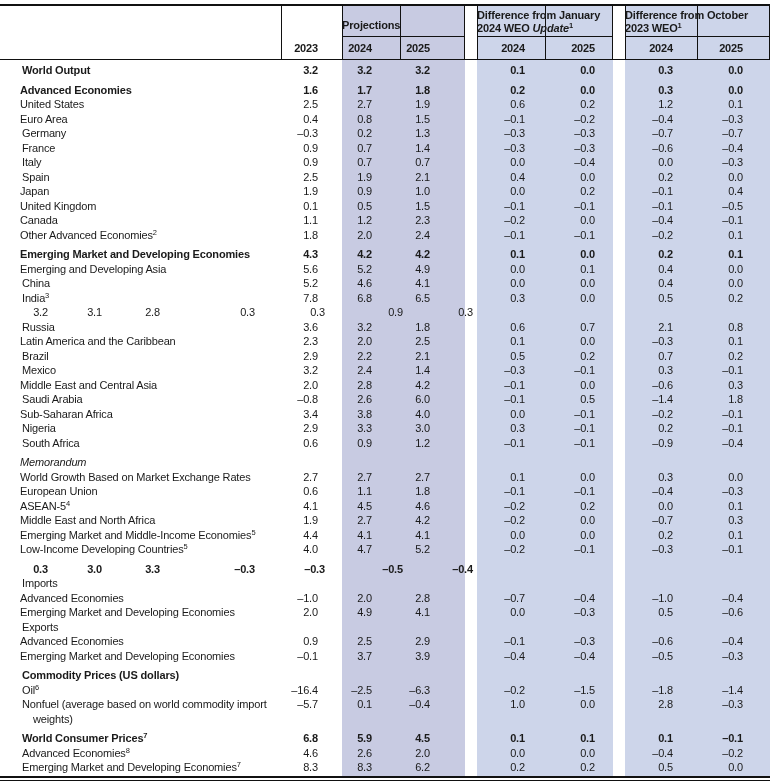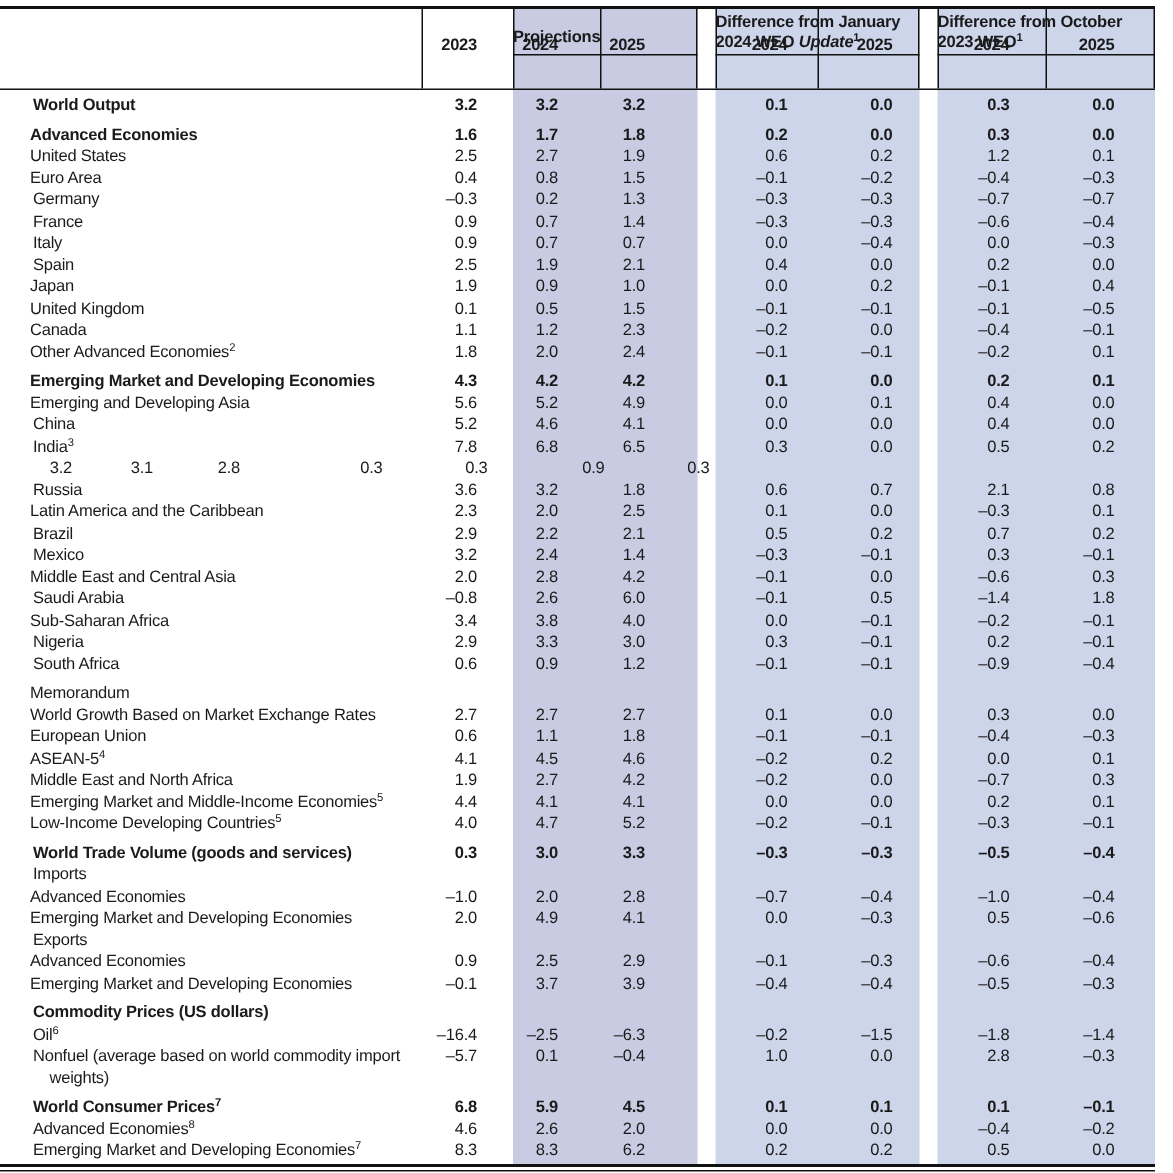--- a/index.html
+++ b/index.html
@@ -30,35 +30,35 @@
   .htitle{position:absolute;z-index:3;text-align:left;font-weight:700;line-height:12.5px;}
   .htitle.proj{left:342px;width:131px;top:19px;}
   .htitle.d1{left:477px;width:136px;top:9px;}
   .htitle.d2{left:625px;width:168px;top:9px;}
   sup{font-size:7.5px;letter-spacing:0;vertical-align:4px;line-height:0;}
 
   
   .row{display:flex;align-items:flex-start;line-height:14.5px;position:relative;z-index:3;}
   .row.spacer{margin-top:5px;}
   .row.bold .lbl,.row.bold .cell{font-weight:700;}
-  .row.italic .lbl{}
+  .row.italic .lbl{font-style:italic;}
   .lbl{flex:0 0 270px;box-sizing:border-box;padding-left:22px;}
   .row.ind1 .lbl{padding-left:20px;}
   .row.ind2 .lbl{}
   .lbl2{line-height:14.5px;padding-left:11px;}
   .cell{box-sizing:border-box;text-align:right;white-space:nowrap;}
   .c0{flex:0 0 72px;padding-right:24px;}
   .c1{flex:0 0 58px;padding-right:28px;}
   .c2{flex:0 0 58px;padding-right:28px;}
   .c3{flex:0 0 68px;margin-left:19px;padding-right:20px;}
   .c4{flex:0 0 68px;padding-right:18px;}
   .c5{flex:0 0 72px;margin-left:12px;padding-right:24px;}
   .c6{flex:0 0 73px;padding-right:27px;}
 
-  .yearrow{position:absolute;left:0;top:23px;width:770px;font-weight:700;z-index:3;}
+  .yearrow{position:absolute;left:0;top:41px;width:770px;font-weight:700;z-index:3;}
   .body{position:absolute;left:0;top:63px;width:770px;z-index:3;}
 </style>
 </head>
 <body>
 
 <div class="page" style="--projbg: #c8cbe2; --diffbg: #cdd5ea; --txt: #1a1a1a;">
   <div class="tbl">
 
     <div class="strip proj"></div>
     <div class="strip d1"></div>
@@ -430,21 +430,20 @@
     <div class="lbl"><span class="lt">Low-Income Developing Countries</span><sup class="ls">5</sup></div>
     <div class="cell c0">4.0</div>
     <div class="cell c1">4.7</div>
     <div class="cell c2">5.2</div>
     <div class="cell c3">–0.2</div>
     <div class="cell c4">–0.1</div>
     <div class="cell c5">–0.3</div>
     <div class="cell c6">–0.1</div>
   </div>
         <div class="row ind0 spacer bold">
-    <div class="lbl"><span class="lt">World Trade Volume (goods and services)</span></div>
     <div class="cell c0">0.3</div>
     <div class="cell c1">3.0</div>
     <div class="cell c2">3.3</div>
     <div class="cell c3">–0.3</div>
     <div class="cell c4">–0.3</div>
     <div class="cell c5">–0.5</div>
     <div class="cell c6">–0.4</div>
   </div>
         <div class="row ind0">
     <div class="lbl"><span class="lt">Imports</span></div>

